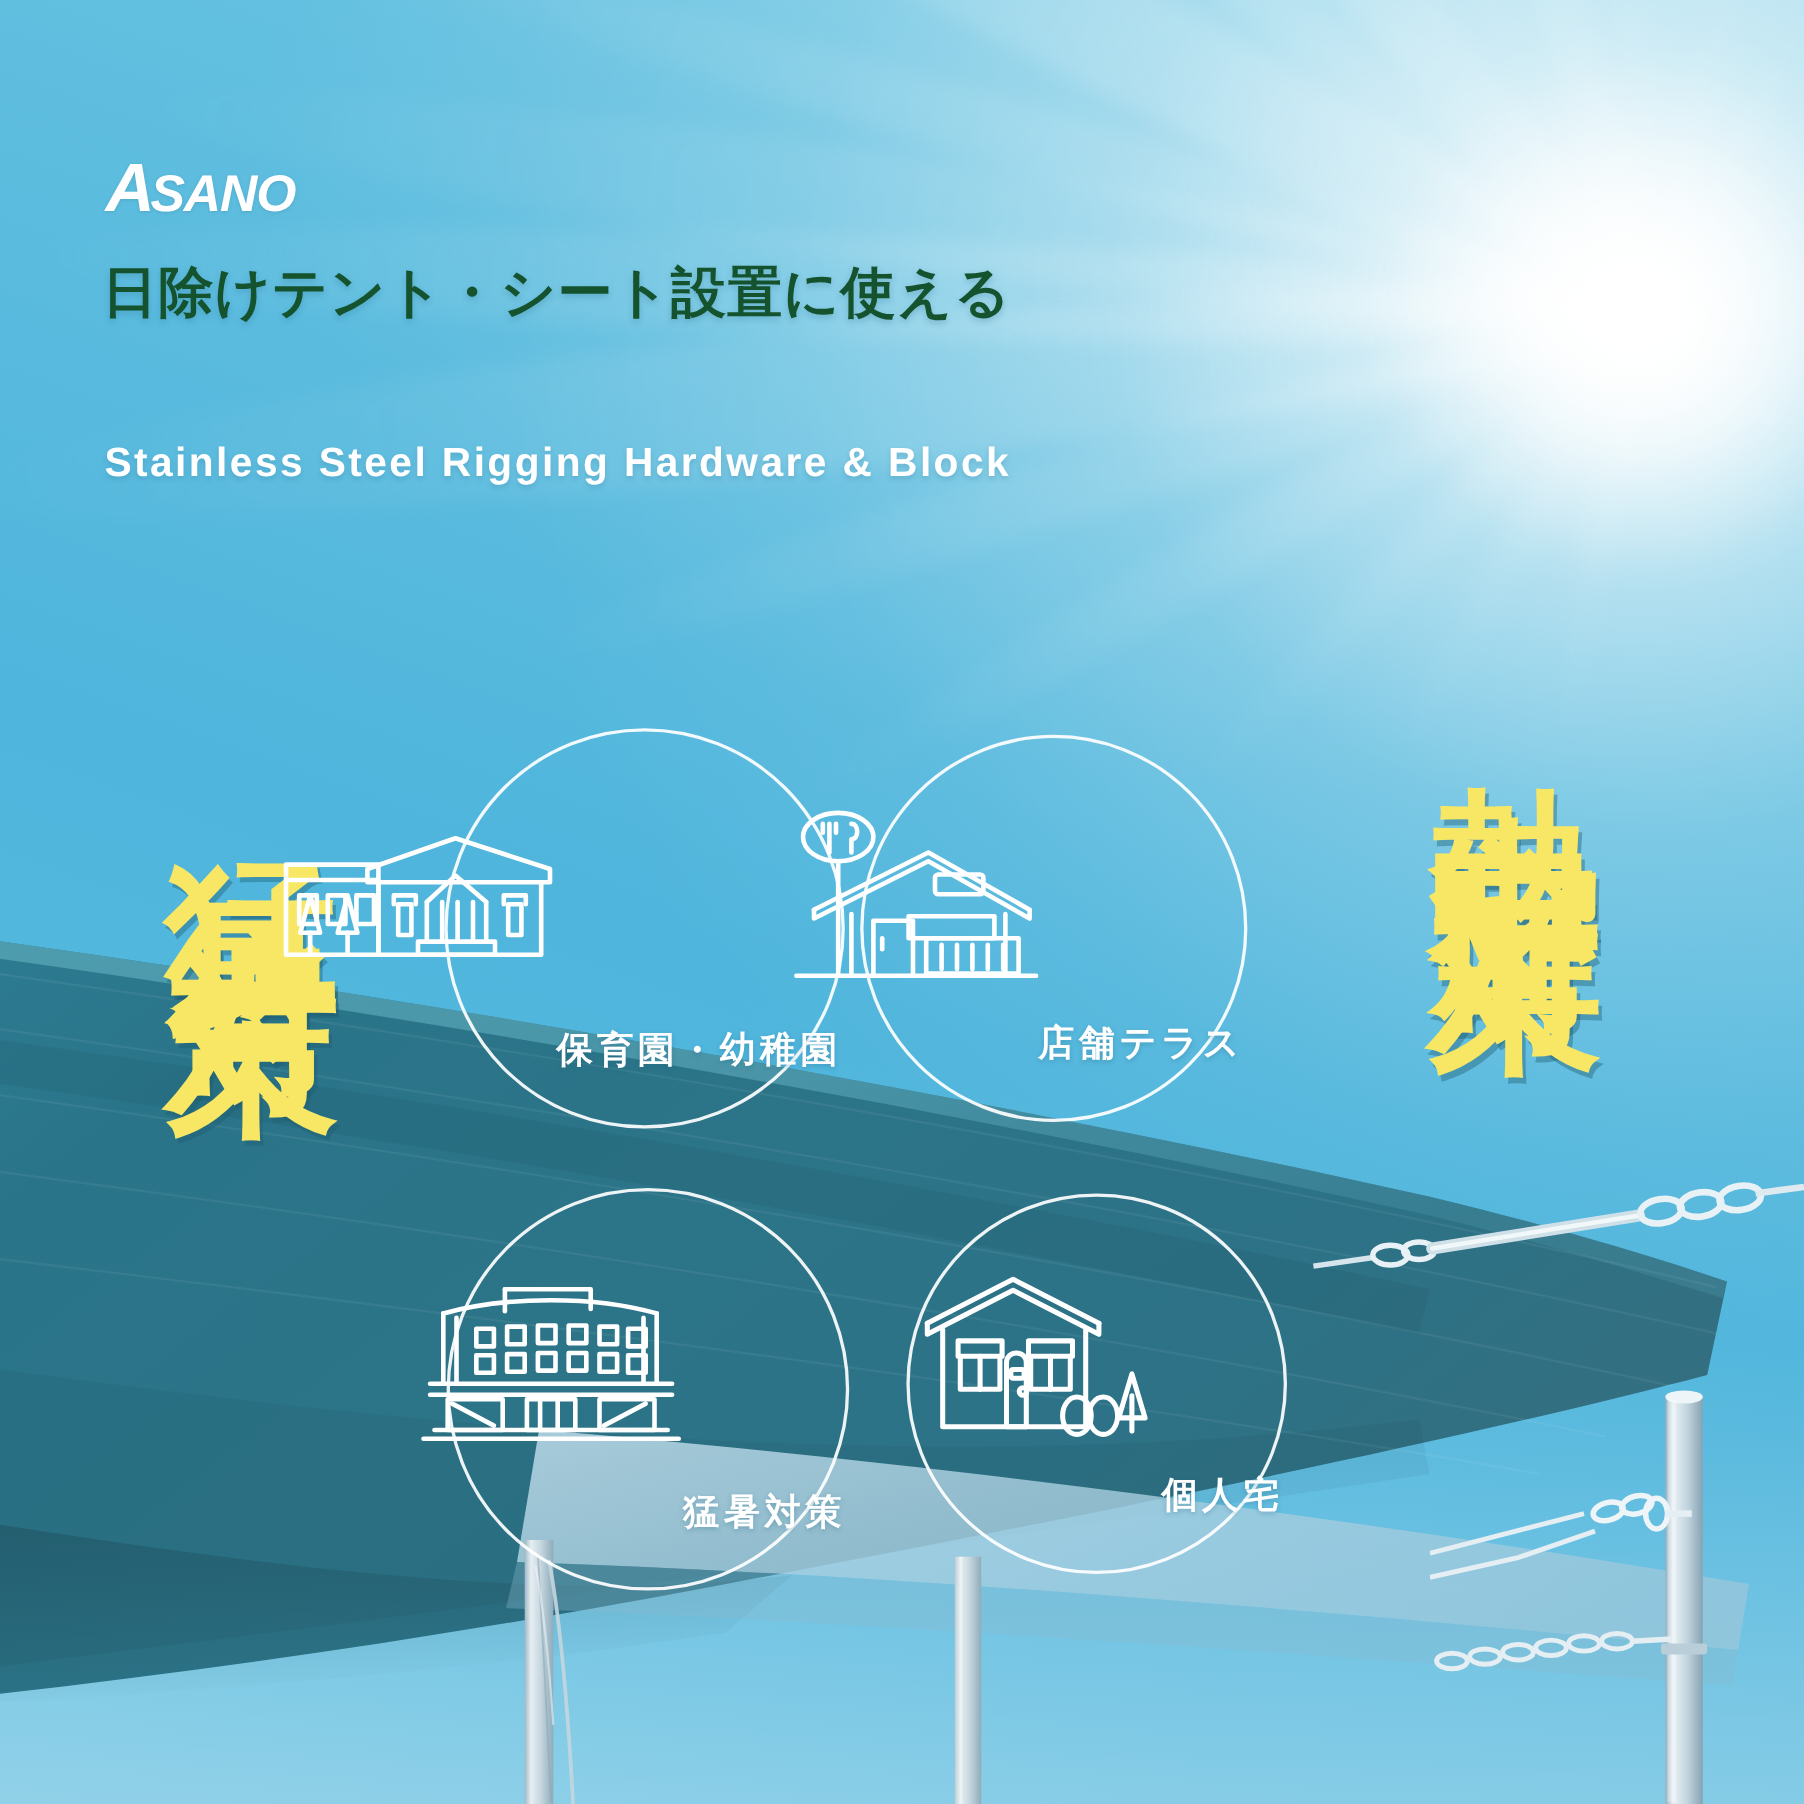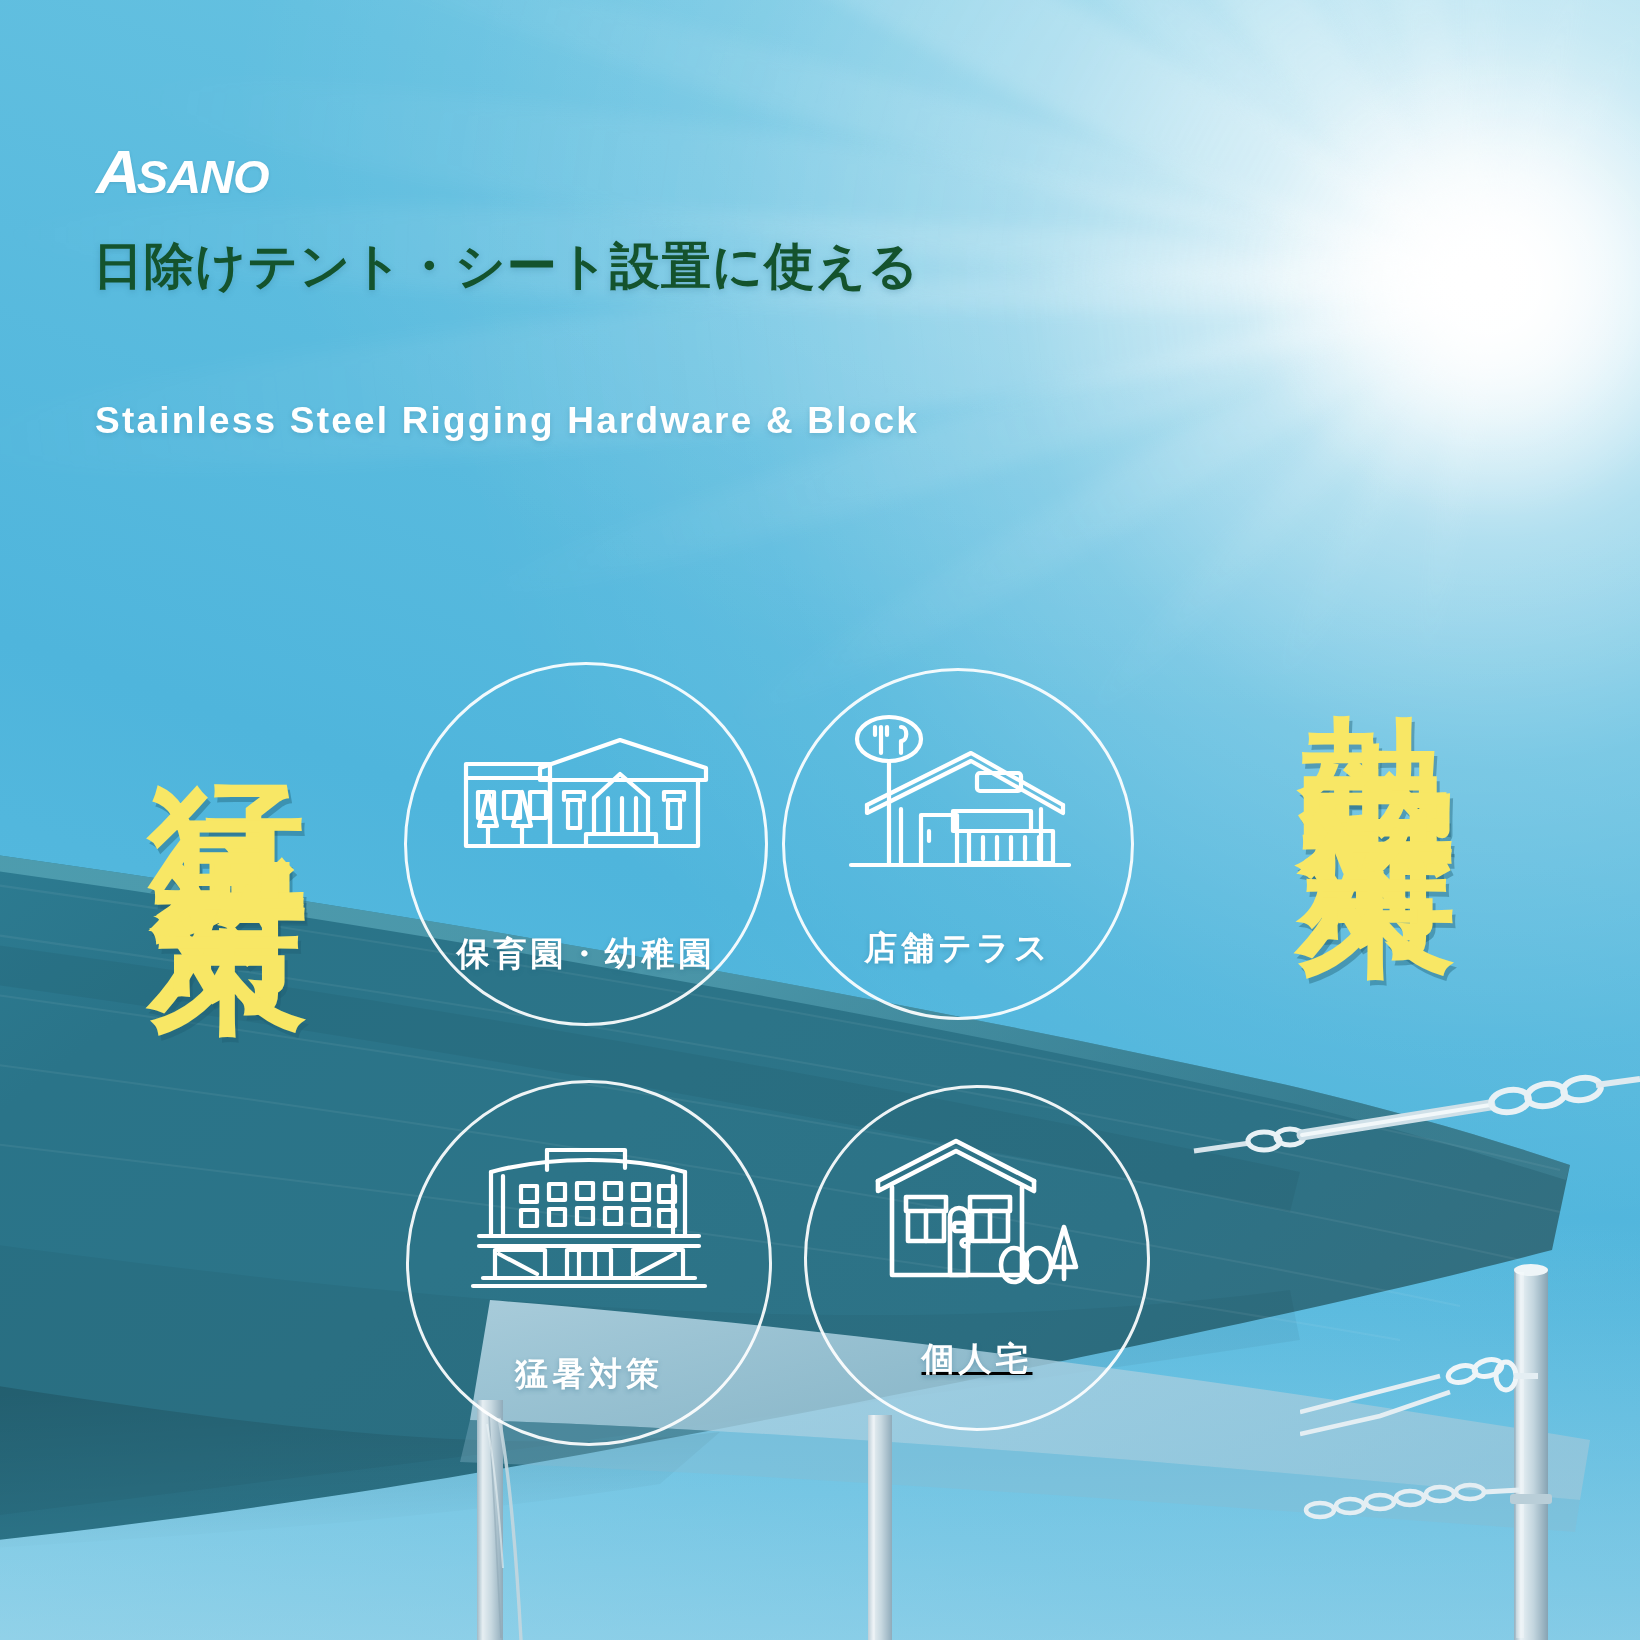--- a/index.html
+++ b/index.html
@@ -115,39 +115,39 @@
     font-size:158px;
     letter-spacing:28px;
     line-height:1;
   }
 
   
   .circle{
     position:absolute;
     border-radius:50%;
     border:3px solid rgba(255,255,255,.92);
-    display:flex;flex-direction:column;
-    align-items:center;justify-content:flex-end;
+    display:flex;flex-direction:row;
+    align-items:flex-end;justify-content:flex-end;
     padding-bottom:46px;
   }
   .c-icon{
     width:100%;
     display:flex;align-items:center;justify-content:center;
     margin-bottom:auto;
     margin-top:auto;
   }
   .c-label{
     color:#fff;font-size:33px;font-weight:bold;
     letter-spacing:4px;white-space:nowrap;
     text-shadow:0 2px 5px rgba(30,95,125,.30);
   }
   #circle-0{left:404px;top:662px;width:364px;height:364px;}
   #circle-1{left:782px;top:668px;width:352px;height:352px;}
   #circle-2{left:406px;top:1080px;width:366px;height:366px;}
-  #circle-3{left:804px;top:1085px;width:346px;height:346px;text-decoration:underline;}
+  #circle-3{left:824px;top:1085px;width:346px;height:346px;}
 
   svg{display:block;}
 </style>
 </head>
 <body>
 
 <div id="stage">
 
   <div class="sky-base"></div>
   <div class="sky-grad2"></div>

